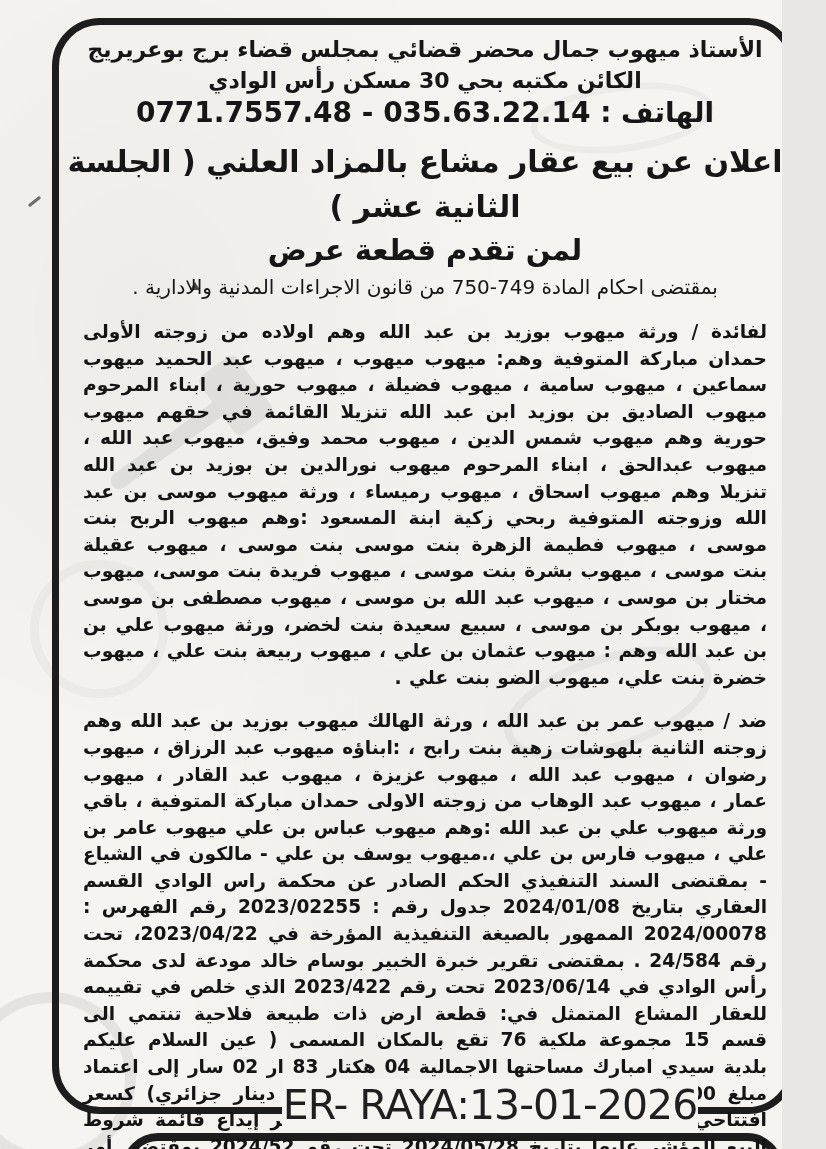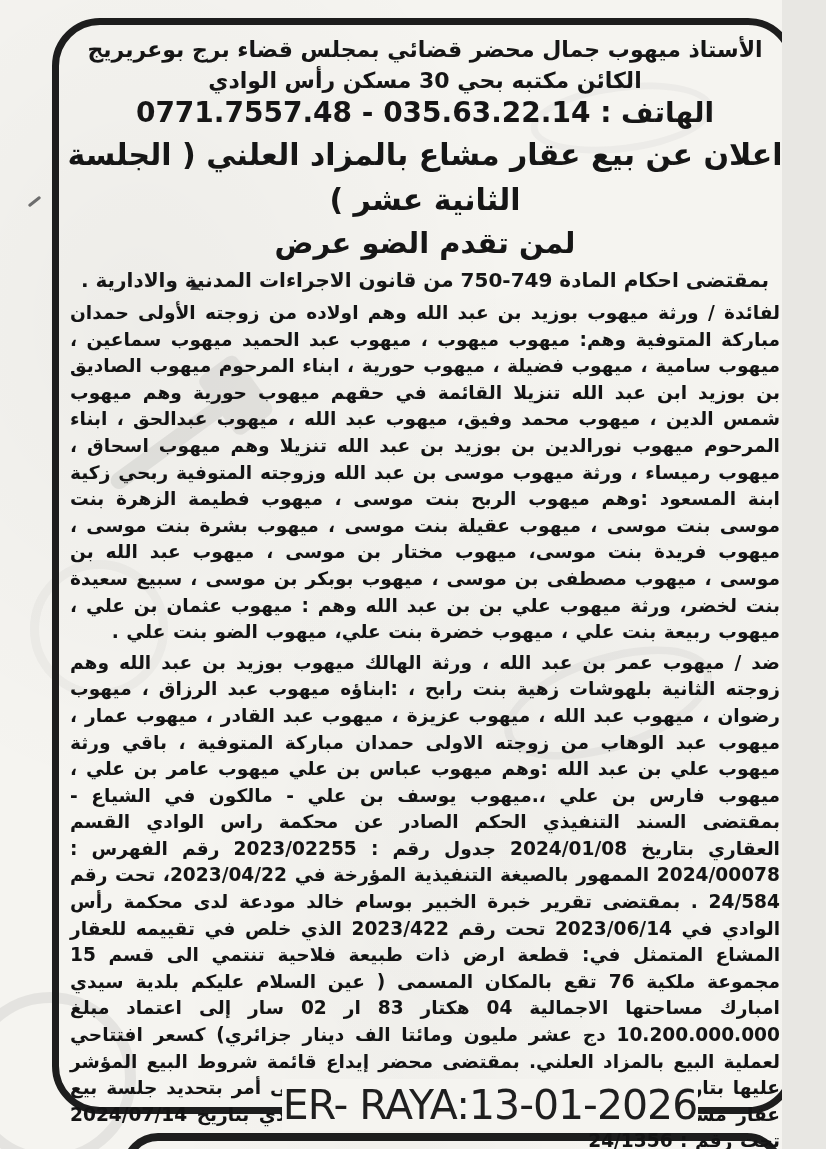--- a/index.html
+++ b/index.html
@@ -25,27 +25,27 @@
   .frame-bottom{
     position:absolute;left:122px;top:1133px;width:645px;height:80px;
     border:8px solid #1d1d1d;border-radius:36px;
   }
   .content{
     position:absolute;left:66px;top:34px;width:718px;
     direction:rtl;text-align:center;
   }
   .hline{font-weight:700;font-size:22px;line-height:31px;}
   .phone{font-weight:700;font-size:28px;line-height:33px;}
-  .title-main{font-weight:700;font-size:30px;line-height:45px;margin-top:3px;letter-spacing:-0.5px;}
+  .title-main{font-weight:700;font-size:30px;line-height:45px;margin-top:10px;letter-spacing:-0.5px;}
   .title-sub{font-weight:700;font-size:29px;line-height:43px;}
-  .legal{font-weight:700;font-size:20px;line-height:30px;}
+  .legal{font-weight:400;font-size:20px;line-height:30px;}
   .body-par{
     direction:rtl;text-align:justify;text-align-last:right;
     font-weight:700;font-size:18.6px;line-height:26.6px;
-    margin:4px;color:#141414;word-spacing:1px;
+    margin:17px;color:#141414;word-spacing:1px;
   }
   .body-wrap{margin-top:5px;}
   .stamp{
     position:absolute;left:282px;top:1079px;width:416px;height:52px;
     background:#f5f4f0;display:flex;align-items:center;justify-content:center;
     font-weight:400;font-size:41px;letter-spacing:-1px;color:#1f1f1f;
     font-family:"DejaVu Sans", sans-serif;
   }
   
   .gavel{
@@ -83,21 +83,21 @@
   <div class="frame-bottom"></div>
 
   <div class="frame-main"></div>
 
   <div class="content">
     <div class="hline">الأستاذ ميهوب جمال محضر قضائي بمجلس قضاء برج بوعريريج</div>
     <div class="hline">الكائن مكتبه بحي 30 مسكن رأس الوادي</div>
     <div class="phone">الهاتف : 035.63.22.14 - 0771.7557.48</div>
 
     <div class="title-main">اعلان عن بيع عقار مشاع بالمزاد العلني ( الجلسة الثانية عشر )</div>
-    <div class="title-sub">لمن تقدم الضو عرض</div>
+    <div class="title-sub">لمن تقدم قطعة عرض</div>
     <div class="legal">بمقتضى احكام المادة 749-750 من قانون الاجراءات المدنية والادارية .</div>
 
     <div class="body-wrap">
       <p class="body-par">لفائدة / ورثة ميهوب بوزيد بن عبد الله وهم اولاده من زوجته الأولى حمدان مباركة المتوفية وهم: ميهوب ميهوب ، ميهوب عبد الحميد  ميهوب سماعين ، ميهوب سامية ، ميهوب فضيلة ، ميهوب حورية ، ابناء المرحوم ميهوب الصاديق بن بوزيد ابن عبد الله تنزيلا القائمة في حقهم ميهوب حورية وهم ميهوب شمس الدين ، ميهوب محمد وفيق، ميهوب عبد الله ، ميهوب عبدالحق ، ابناء المرحوم ميهوب نورالدين بن بوزيد بن عبد الله تنزيلا وهم ميهوب اسحاق ، ميهوب رميساء ، ورثة ميهوب موسى بن عبد الله وزوجته المتوفية ربحي زكية ابنة المسعود :وهم ميهوب الربح بنت موسى ، ميهوب فطيمة الزهرة بنت موسى بنت موسى ، ميهوب عقيلة بنت موسى ، ميهوب بشرة بنت موسى ، ميهوب فريدة بنت موسى، ميهوب مختار بن موسى ، ميهوب عبد الله بن موسى ، ميهوب مصطفى بن موسى ، ميهوب بوبكر بن موسى ، سبيع سعيدة بنت لخضر، ورثة ميهوب علي بن بن عبد الله وهم : ميهوب عثمان بن علي ، ميهوب ربيعة بنت علي ، ميهوب خضرة بنت علي، ميهوب الضو بنت علي .</p>
       <p class="body-par">ضد / ميهوب عمر بن عبد الله ، ورثة الهالك ميهوب بوزيد بن عبد الله وهم زوجته الثانية بلهوشات زهية بنت رابح ، :ابناؤه ميهوب عبد الرزاق ، ميهوب رضوان ، ميهوب عبد الله ، ميهوب عزيزة ، ميهوب عبد القادر ، ميهوب عمار ، ميهوب عبد الوهاب من زوجته الاولى حمدان مباركة المتوفية ، باقي ورثة ميهوب علي بن عبد الله :وهم ميهوب عباس بن علي ميهوب عامر بن علي ، ميهوب فارس بن علي ،.ميهوب يوسف بن علي - مالكون في الشياع - بمقتضى السند التنفيذي الحكم الصادر عن محكمة راس الوادي القسم العقاري بتاريخ 2024/01/08 جدول رقم : 2023/02255 رقم الفهرس : 2024/00078 الممهور بالصيغة التنفيذية المؤرخة في 2023/04/22، تحت رقم 24/584 . بمقتضى تقرير خبرة الخبير بوسام خالد مودعة لدى محكمة رأس الوادي في 2023/06/14 تحت رقم 2023/422 الذي خلص في تقييمه للعقار المشاع المتمثل في: قطعة ارض ذات طبيعة فلاحية تنتمي الى قسم 15 مجموعة ملكية 76 تقع بالمكان المسمى ( عين السلام عليكم بلدية سيدي امبارك مساحتها الاجمالية 04 هكتار 83 ار 02 سار إلى اعتماد مبلغ 10.200.000.000 دج عشر مليون ومائتا الف دينار جزائري) كسعر افتتاحي لعملية البيع بالمزاد العلني. بمقتضى محضر إيداع قائمة شروط البيع المؤشر عليها بتاريخ 2024/05/28 تحت رقم 2024/52 بمقتضى أمر بتحديد جلسة بيع عقار مشاع الصادر عن السيد رئيس محكمة رأس الوادي بتاريخ 2024/07/14 تحت رقم : 24/1356</p>
 
     </div>
   </div>
 
   <div class="stamp">ER- RAYA:13-01-2026</div>

